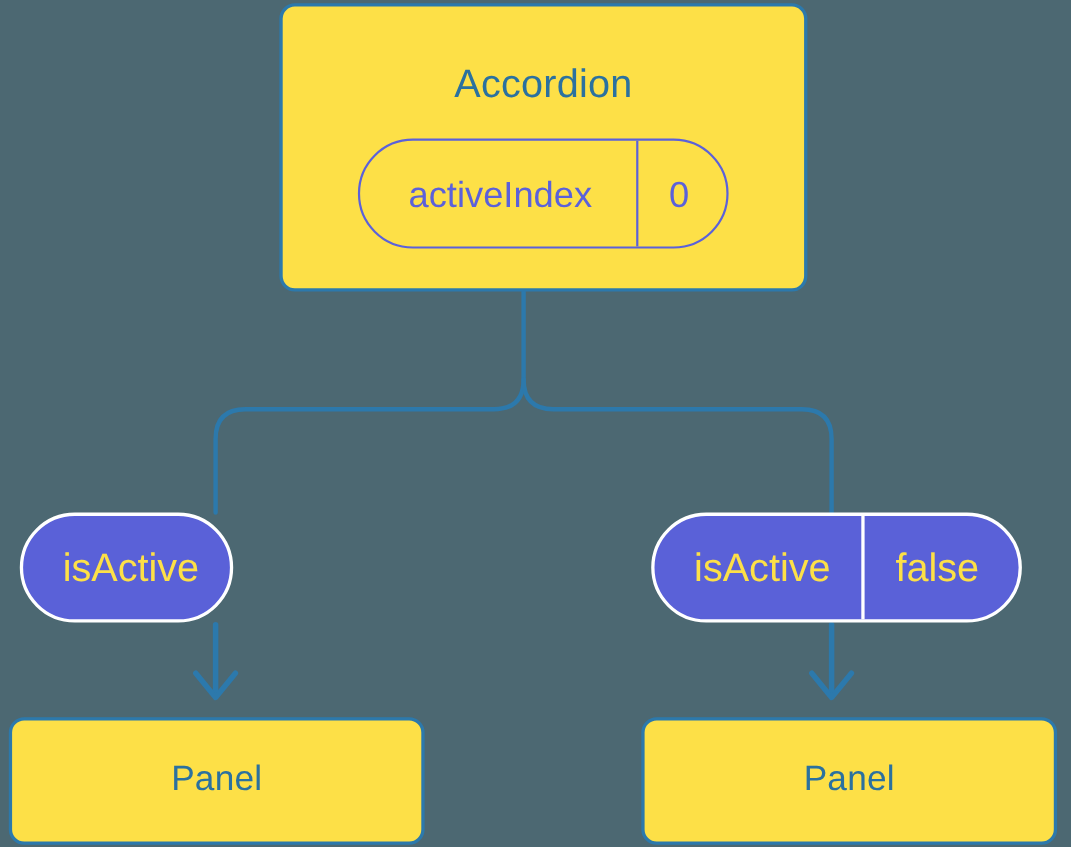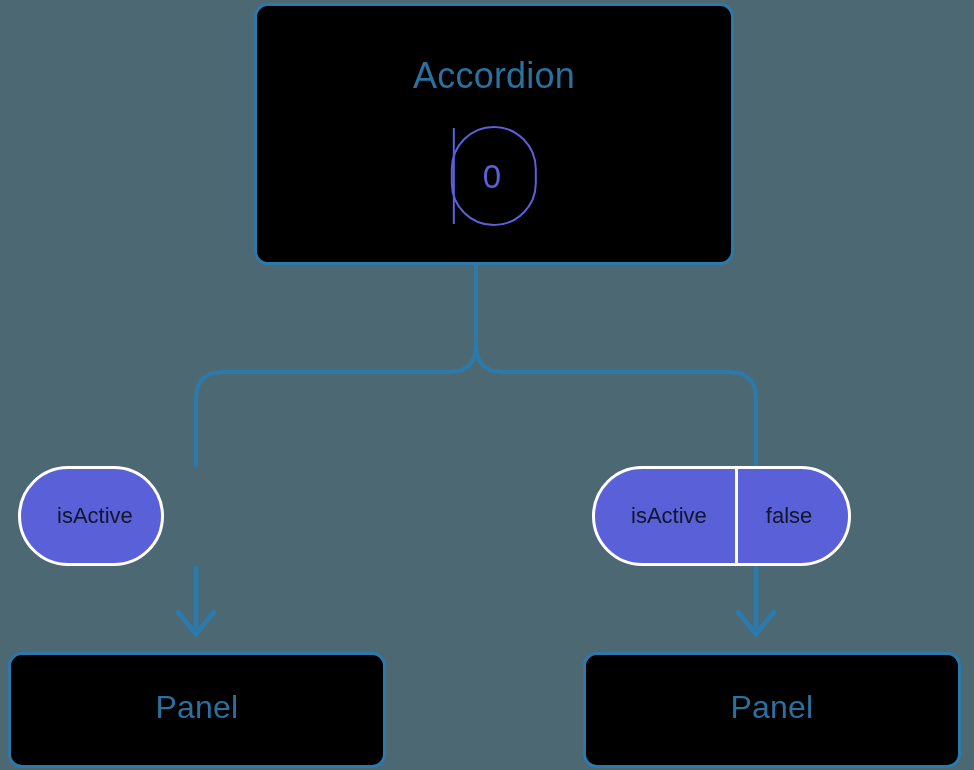--- a/index.html
+++ b/index.html
@@ -24,21 +24,21 @@
     top: 0;
     width: 974px;
     height: 770px;
     pointer-events: none;
   }
 
   
   .component-box {
     position: absolute;
     box-sizing: border-box;
-    background: #000000;
+    background: #fde047;
     border: 3px solid #2c79ac;
     border-radius: 14px;
   }
   #accordion-box {
     left: 254px;
     top: 3px;
     width: 480px;
     height: 262px;
   }
   .component-title {
@@ -93,22 +93,22 @@
     height: 100px;
     background: #5a61d8;
     border: 3px solid #ffffff;
     border-radius: 999px;
   }
   .prop-pill .key,
   .prop-pill .val {
     display: flex;
     align-items: center;
     justify-content: center;
-    color: #0f172a;
-    font-size: 22px;
+    color: #fde047;
+    font-size: 36px;
     line-height: 1;
     box-sizing: border-box;
   }
   .prop-pill .key {
     padding: 0 28px 0 36px;
   }
   .prop-pill .val {
     border-left: 3px solid #ffffff;
     padding: 0 36px 0 28px;
   }
@@ -156,20 +156,21 @@
     <path d="M 178 612 L 196 634 L 214 612" fill="none" stroke="#2c79ac" stroke-width="5" stroke-linecap="round" stroke-linejoin="round"></path>
 
     <path d="M 756 568 L 756 632" fill="none" stroke="#2c79ac" stroke-width="5" stroke-linecap="round"></path>
     <path d="M 738 612 L 756 634 L 774 612" fill="none" stroke="#2c79ac" stroke-width="5" stroke-linecap="round" stroke-linejoin="round"></path>
   </svg>
 
   <div class="component-box" id="accordion-box">
     <div class="component-title">Accordion</div>
 
     <div class="state-pill">
+      <div class="key">activeIndex</div>
       <div class="val">0</div>
     </div>
   </div>
 
   <div class="prop-pill" id="prop-pill-left">
     <div class="key">isActive</div>
   </div>
 
   <div class="prop-pill" id="prop-pill-right">
     <div class="key">isActive</div>

